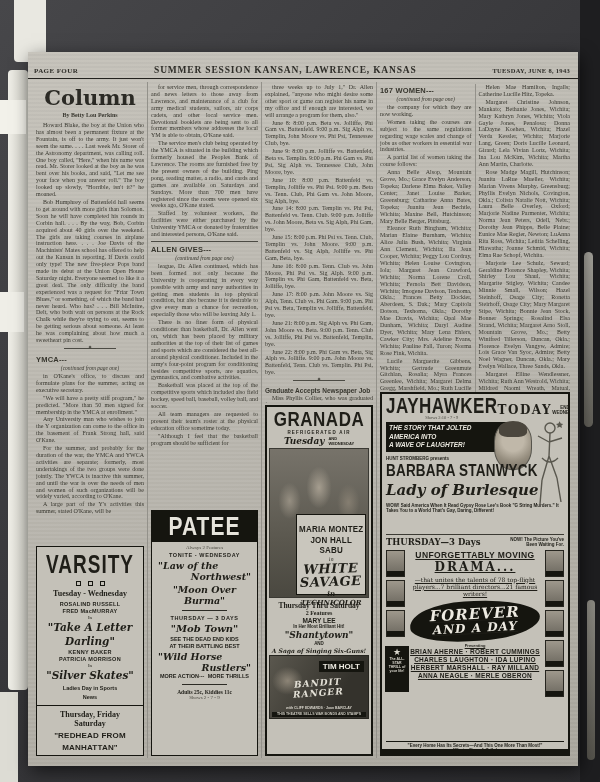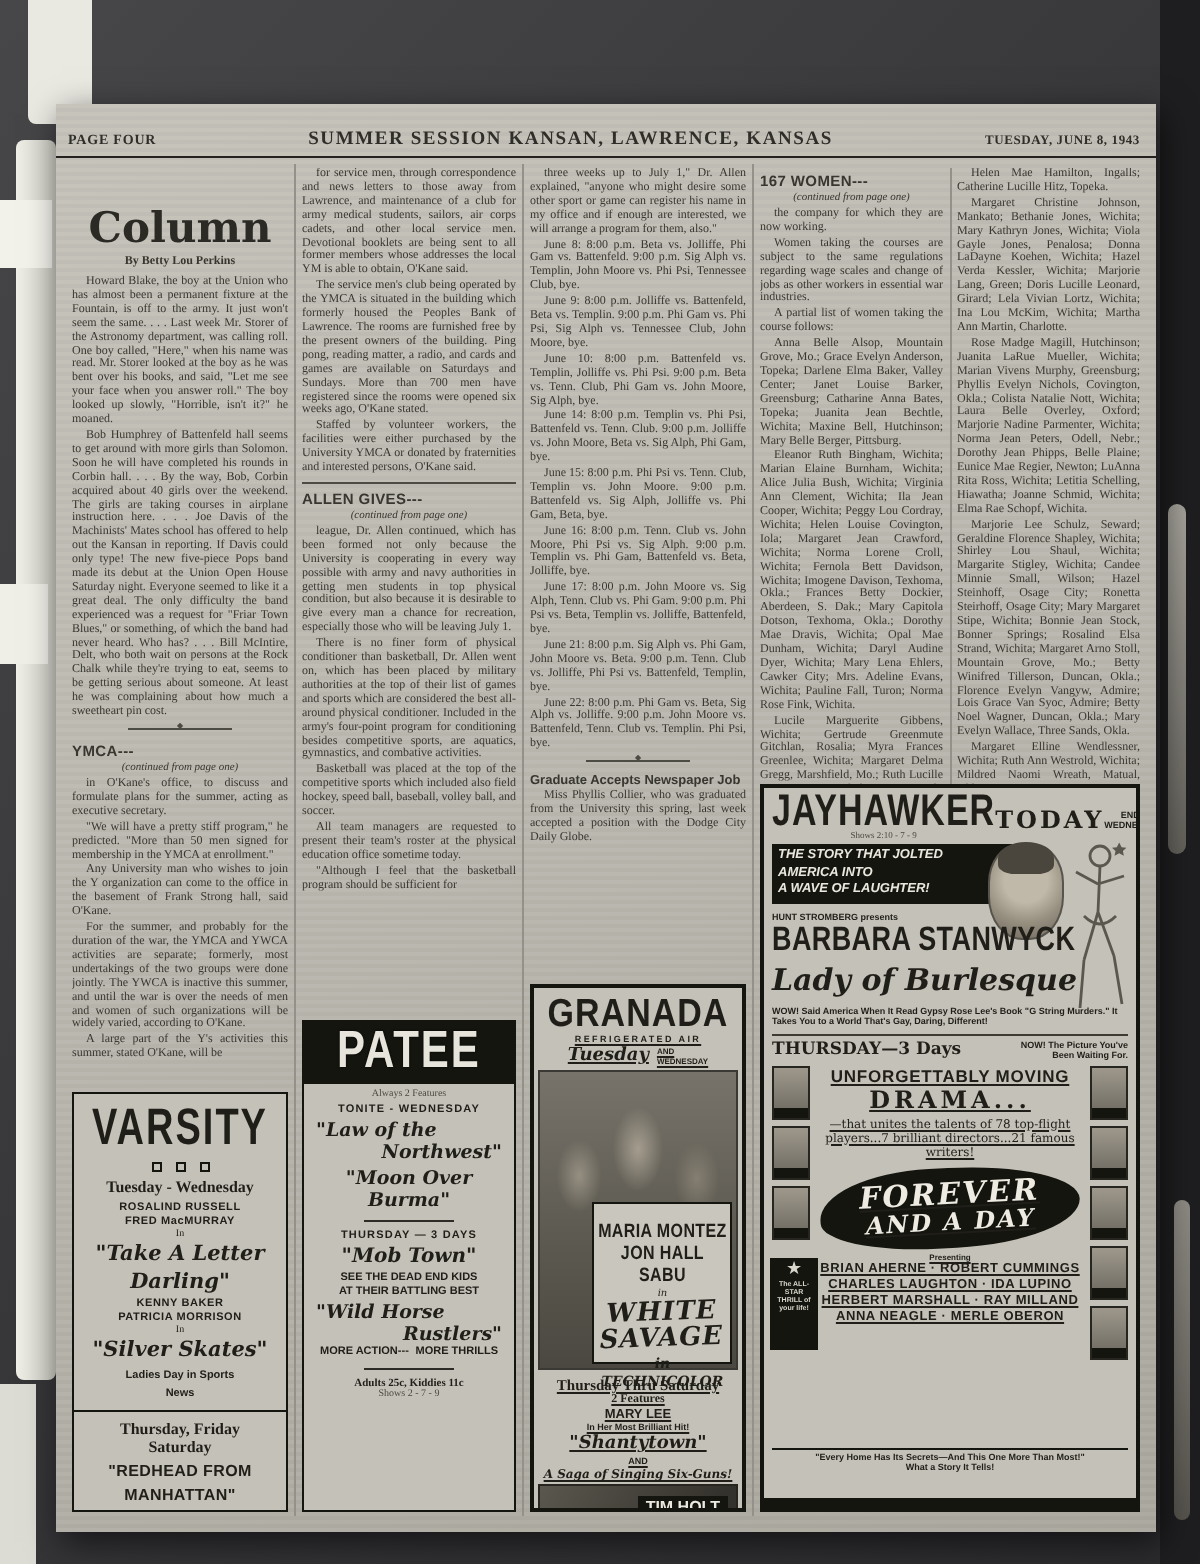--- a/index.html
+++ b/index.html
@@ -33,21 +33,21 @@
   .col{position:relative;border-right:1px solid #93918a;padding:2px 3px;box-sizing:border-box;
        display:flex;flex-direction:column;}
   .c1{width:115px;} .c2{width:114px;gap:37px;} .c3{width:115px;}
   .cright{width:196px;border-right:none;}
   .right-texts{display:flex;flex:1;overflow:hidden;}
   .c4{width:112px;border-right:1px solid #93918a;padding:0 3px 0 0;box-sizing:border-box;}
   .c5{flex:1;padding-left:3px;}
 
   .coltext{flex:1;overflow:hidden;font-size:6px;line-height:6.9px;text-align:justify;color:#38372f;}
   .coltext p{margin:0 0 1px 0;text-indent:7px;}
-  .colhead{font:bold 21px "DejaVu Serif",serif;text-align:center;margin:17px 0 2px;color:#2b2a25;}
+  .colhead{font:bold 21px "DejaVu Serif",serif;text-align:center;margin:1px 0 2px;color:#2b2a25;}
   .byline{font:bold 6px "Liberation Serif",serif;text-align:center;margin-bottom:4px;}
   .secthead{font:bold 7.5px "Liberation Sans",sans-serif;margin:2px 0 1px;letter-spacing:.2px;}
   .cont{font:italic 5.5px "Liberation Serif",serif;text-align:center;margin-bottom:2px;}
   .subhead{font:bold 6.5px "Liberation Sans",sans-serif;margin:2px 0 1px;}
   .orn{width:52px;margin:4px auto 3px;border-top:1px solid #4c4b44;position:relative;height:3px;}
   .orn::after{content:"\25C6";font-family:"DejaVu Sans",sans-serif;font-size:4px;color:#4c4b44;
               position:absolute;left:50%;top:-5px;transform:translateX(-50%);}
   .rule{border-top:1px solid #4c4b44;margin:3px 0;}
 
   
@@ -78,21 +78,21 @@
   .p-feat-l{font:italic bold 9.5px "DejaVu Serif",serif;text-align:left;padding-left:6px;}
   .p-feat-r{font:italic bold 9.5px "DejaVu Serif",serif;text-align:right;padding-right:6px;}
   .p-feat-c{font:italic bold 9.5px "DejaVu Serif",serif;margin:2px 0;}
   .p-hr{border-top:1px solid #2c2b25;width:42%;margin:4px auto;}
   .p-mob{font:italic bold 10px "DejaVu Serif",serif;margin:2px 0;}
   .p-kids{font:bold 5.5px/6.5px "Liberation Sans",sans-serif;margin:2px 0;}
   .p-more{display:flex;justify-content:space-between;padding:0 8px;font:bold 5.5px/7px "Liberation Sans",sans-serif;}
   .p-price{font:bold 5.5px "Liberation Serif",serif;margin-top:2px;}
 
   
-  .ad-granada{height:264px;margin-top:2px;padding:2px;border-width:2px;text-decoration:underline;}
+  .ad-granada{height:351px;margin-top:2px;padding:2px;border-width:2px;}
   .g-name{display:inline-block;font:bold 17px "Liberation Sans",sans-serif;transform:scaleY(1.15);letter-spacing:.5px;margin-top:1px;}
   .g-refrig{font:bold 4.5px "Liberation Sans",sans-serif;letter-spacing:1.2px;}
   .g-days{display:flex;justify-content:center;align-items:center;gap:4px;margin:1px 0 2px;}
   .g-tu{font:italic bold 9px "DejaVu Serif",serif;}
   .g-andwed{font:bold 4px/5px "Liberation Sans",sans-serif;text-align:left;}
   .g-photo{position:relative;height:148px;margin:1px 0;border:1px solid #3a3933;
      background:
        radial-gradient(ellipse 16px 26px at 20% 35%,#968f82 0%,rgba(0,0,0,0) 70%),
        radial-gradient(ellipse 18px 30px at 50% 26%,#a59d8f 0%,rgba(0,0,0,0) 70%),
        radial-gradient(ellipse 16px 26px at 80% 36%,#857e71 0%,rgba(0,0,0,0) 70%),
@@ -129,21 +129,21 @@
   .j-banner{background:#15150f;color:#e9e7de;font:italic bold 6.5px/8.5px "Liberation Sans",sans-serif;
             padding:2px 3px;width:64%;margin-top:2px;}
   .j-face{position:absolute;right:36px;top:28px;width:36px;height:46px;border:1px solid #56544c;border-radius:40% 40% 45% 45%;
           background:radial-gradient(circle at 50% 38%,#c0b8a9 0 32%,#968e7f 62%,#6e675c 100%);}
   .j-face::before{content:"";position:absolute;left:4px;right:4px;top:-2px;height:16px;border-radius:50% 50% 30% 30%;background:#4b463d;}
   .j-sketch{position:absolute;right:2px;top:24px;width:32px;height:92px;}
   .j-presents{font:bold 4.5px "Liberation Sans",sans-serif;margin-top:4px;}
   .j-star{display:inline-block;font:bold 13.5px "Liberation Sans",sans-serif;transform:scaleY(1.25);letter-spacing:.2px;}
   .j-title{font:italic bold 15px "DejaVu Serif",serif;margin-top:2px;}
   .j-wow{font:bold 4.5px/5.5px "Liberation Sans",sans-serif;margin-top:4px;}
-  .j-row{display:flex;justify-content:space-between;align-items:flex-start;border-top:1px solid #3c3b34;margin-top:3px;padding-top:2px;}
+  .j-row{display:flex;justify-content:space-between;align-items:flex-start;border-top:1px solid #3c3b34;margin-top:20px;padding-top:2px;}
   .j-thu{font:bold 8.5px "DejaVu Serif",serif;}
   .j-now{font:bold 4.5px/5.5px "Liberation Sans",sans-serif;text-align:right;}
   .j-mid{position:relative;margin-top:2px;min-height:188px;}
   .j-thumbcol{position:absolute;top:0;bottom:0;width:19px;display:flex;flex-direction:column;gap:3px;}
   .j-tl{left:0;} .j-tr{right:0;}
   .thumb{position:relative;height:25px;border:1px solid #26251f;background:linear-gradient(#9e988c,#6b675e);}
   .thumb::after{content:"";position:absolute;left:0;right:0;bottom:0;height:5px;background:#15150f;}
   .j-center{margin:0 23px;text-align:center;text-decoration:underline;}
   .j-d1{font:bold 8.5px "Liberation Sans",sans-serif;letter-spacing:.4px;}
   .j-d2{font:bold 12px "DejaVu Serif",serif;letter-spacing:2px;}

